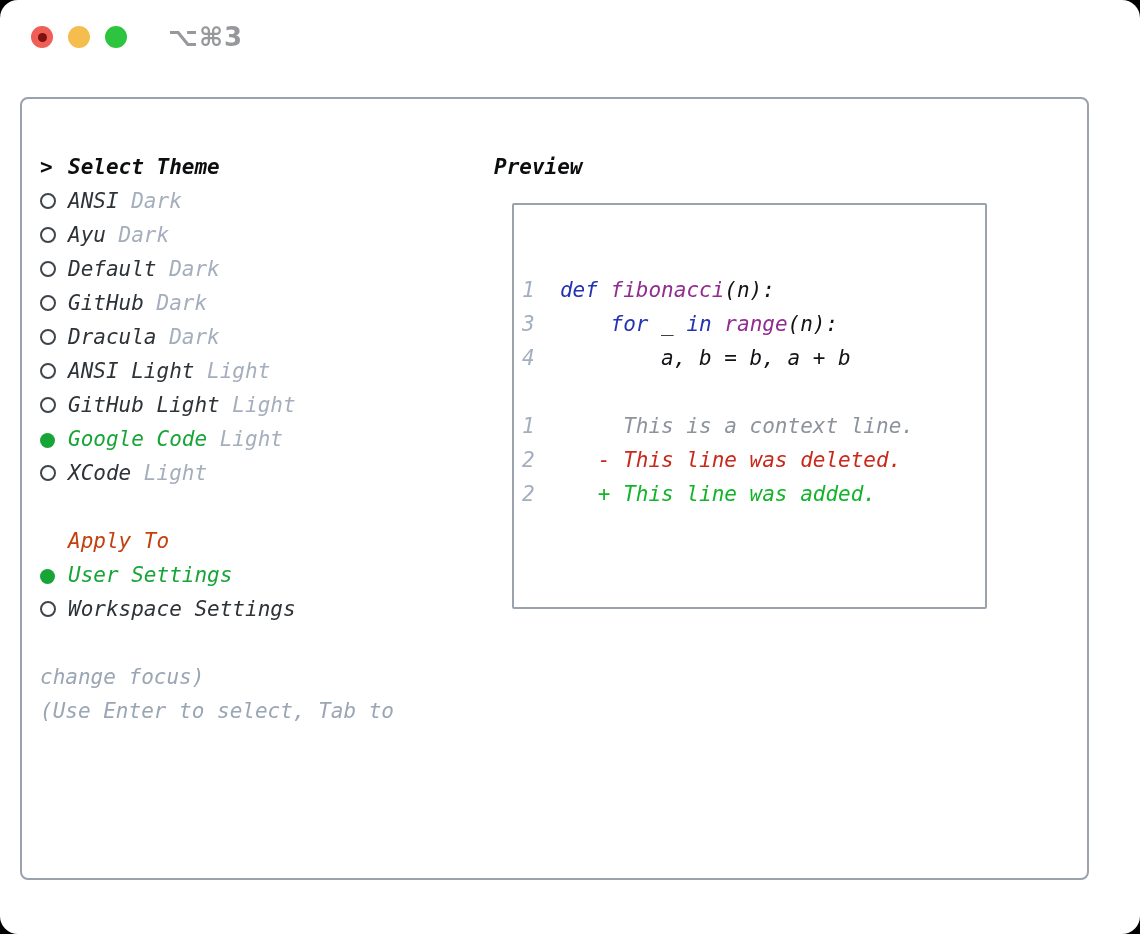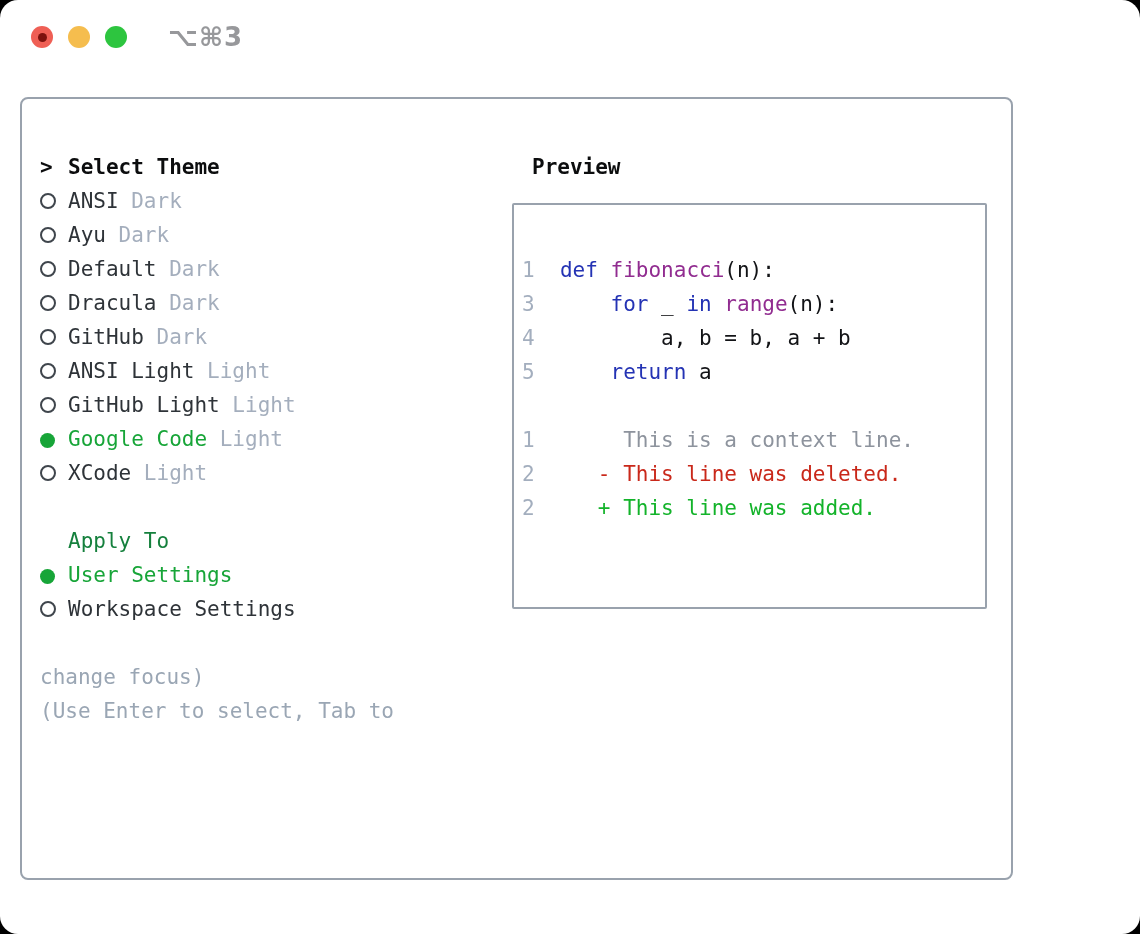--- a/index.html
+++ b/index.html
@@ -12,45 +12,45 @@
   .light{position:absolute;top:26px;width:22px;height:22px;border-radius:50%;display:block;}
   .light.red{left:31px;background:var(--light_red);}
   .light.yellow{left:68px;background:var(--light_yellow);}
   .light.green{left:105px;background:var(--light_green);}
   .light .dot{position:absolute;left:50%;top:50%;width:9px;height:9px;margin:-4.5px 0 0 -4.5px;
               border-radius:50%;background:var(--light_red_dot);}
   .wtitle{position:absolute;left:168px;top:21px;height:32px;line-height:32px;
           font-family:"DejaVu Sans", sans-serif;font-size:26px;font-weight:bold;
           color:var(--titlebar_text);letter-spacing:1px;}
   
-  .panel{position:absolute;left:20px;top:97px;width:993px;height:783px;box-sizing:border-box;
-         border:2px solid var(--panel_border);border-radius:8px;background:#fff;}
+  .panel{position:absolute;left:20px;top:97px;width:1069px;height:783px;box-sizing:border-box;
+         border:2px solid var(--panel_border);border-radius:8px;background:#fff;font-style:italic;}
   
   .left-col{position:absolute;left:18px;top:51px;width:460px;}
   .row{height:34px;line-height:34px;font-size:21px;white-space:pre;color:var(--ink);}
   .marker{display:inline-block;width:28px;}
   .cursor{font-weight:bold;color:#0c0d0e;}
   .hdr{font-weight:bold;color:#0c0d0e;}
   .ring{display:inline-block;width:12px;height:12px;border-radius:50%;
         border:2px solid var(--ring);vertical-align:-1px;}
   .dotsel{display:inline-block;width:15px;height:15px;border-radius:50%;
         background:var(--accent);vertical-align:-2px;}
   .tname{color:var(--ink);}
   .tname.sel{color:var(--accent);}
   .variant{color:var(--muted);}
-  .apply-hdr{color:#15803d;}
+  .apply-hdr{color:#c2410c;}
   .help{margin-top:0;}
   .help .row{color:var(--help);}
   
-  .preview-title{position:absolute;left:510px;top:51px;height:34px;line-height:34px;
+  .preview-title{position:absolute;left:472px;top:51px;height:34px;line-height:34px;
                  font-size:21px;font-weight:bold;color:#0c0d0e;}
   .preview-box{position:absolute;left:490px;top:104px;width:475px;height:406px;
                box-sizing:border-box;border:2px solid var(--panel_border);border-radius:2px;
                background:#fff;overflow:hidden;}
-  .code{padding:48px 0 0 8px;}
+  .code{padding:68px 0 0 8px;}
   .crow{height:34px;line-height:34px;font-size:21px;white-space:pre;}
   .ln{color:var(--ln);}
   .gap{display:inline-block;width:2ch;}
   .pl{color:var(--code);}
   .kw{color:var(--kw);}
   .fn{color:var(--fn);}
   .num{color:var(--num);}
   .ctx{color:var(--ctx);text-align:center;}
   .del{color:var(--del);margin-top:28px;}
   .add{color:var(--add);}
@@ -71,22 +71,22 @@
     </div>
 
     <div class="panel">
 
       <div class="left-col">
         <div class="row"><span class="marker cursor">&gt;</span><span class="hdr">Select Theme</span></div>
         <div id="theme-list">
             <div class="row"><span class="marker"><span class="ring"></span></span><span class="tname">ANSI</span><span class="variant"> Dark</span></div>
             <div class="row"><span class="marker"><span class="ring"></span></span><span class="tname">Ayu</span><span class="variant"> Dark</span></div>
             <div class="row"><span class="marker"><span class="ring"></span></span><span class="tname">Default</span><span class="variant"> Dark</span></div>
+            <div class="row"><span class="marker"><span class="ring"></span></span><span class="tname">GitHub</span><span class="variant"> Dark</span></div>
             <div class="row"><span class="marker"><span class="ring"></span></span><span class="tname">Dracula</span><span class="variant"> Dark</span></div>
-            <div class="row"><span class="marker"><span class="ring"></span></span><span class="tname">GitHub</span><span class="variant"> Dark</span></div>
             <div class="row"><span class="marker"><span class="ring"></span></span><span class="tname">ANSI Light</span><span class="variant"> Light</span></div>
             <div class="row"><span class="marker"><span class="ring"></span></span><span class="tname">GitHub Light</span><span class="variant"> Light</span></div>
             <div class="row"><span class="marker"><span class="dotsel"></span></span><span class="tname sel">Google Code</span><span class="variant"> Light</span></div>
             <div class="row"><span class="marker"><span class="ring"></span></span><span class="tname">XCode</span><span class="variant"> Light</span></div>
           </div>
         <div class="row"></div>
         <div class="row"><span class="marker"></span><span class="apply-hdr">Apply To</span></div>
         <div id="apply-list">
             <div class="row"><span class="marker"><span class="dotsel"></span></span><span class="tname sel">User Settings</span></div>
             <div class="row"><span class="marker"><span class="ring"></span></span><span class="tname">Workspace Settings</span></div>
@@ -98,21 +98,20 @@
         </div>
       </div>
 
       <div class="preview-title">Preview</div>
 
       <div class="preview-box">
         <div id="code-block" class="code">
             <div class="crow"><span class="ln">1</span><span class="gap"></span><span class="kw">def</span><span class="pl"> </span><span class="fn">fibonacci</span><span class="pl">(n):</span></div>
             <div class="crow"><span class="ln">3</span><span class="gap"></span><span class="pl">    </span><span class="kw">for</span><span class="pl"> _ </span><span class="kw">in</span><span class="pl"> </span><span class="fn">range</span><span class="pl">(n):</span></div>
             <div class="crow"><span class="ln">4</span><span class="gap"></span><span class="pl">        a, b = b, a + b</span></div>
-            <div class="crow"><span class="ln">5</span><span class="gap"></span><span class="pl">    </span><span class="kw">return</span><span class="pl"> a</span></div>
             <div class="crow"></div>
             <div class="crow"><span class="ln">1</span><span class="gap"></span><span class="ctx">     This is a context line.</span></div>
             <div class="crow"><span class="ln">2</span><span class="gap"></span><span class="del">   - This line was deleted.</span></div>
             <div class="crow"><span class="ln">2</span><span class="gap"></span><span class="add">   + This line was added.</span></div>
           </div>
       </div>
 
     </div>
   </div>
 </div>

